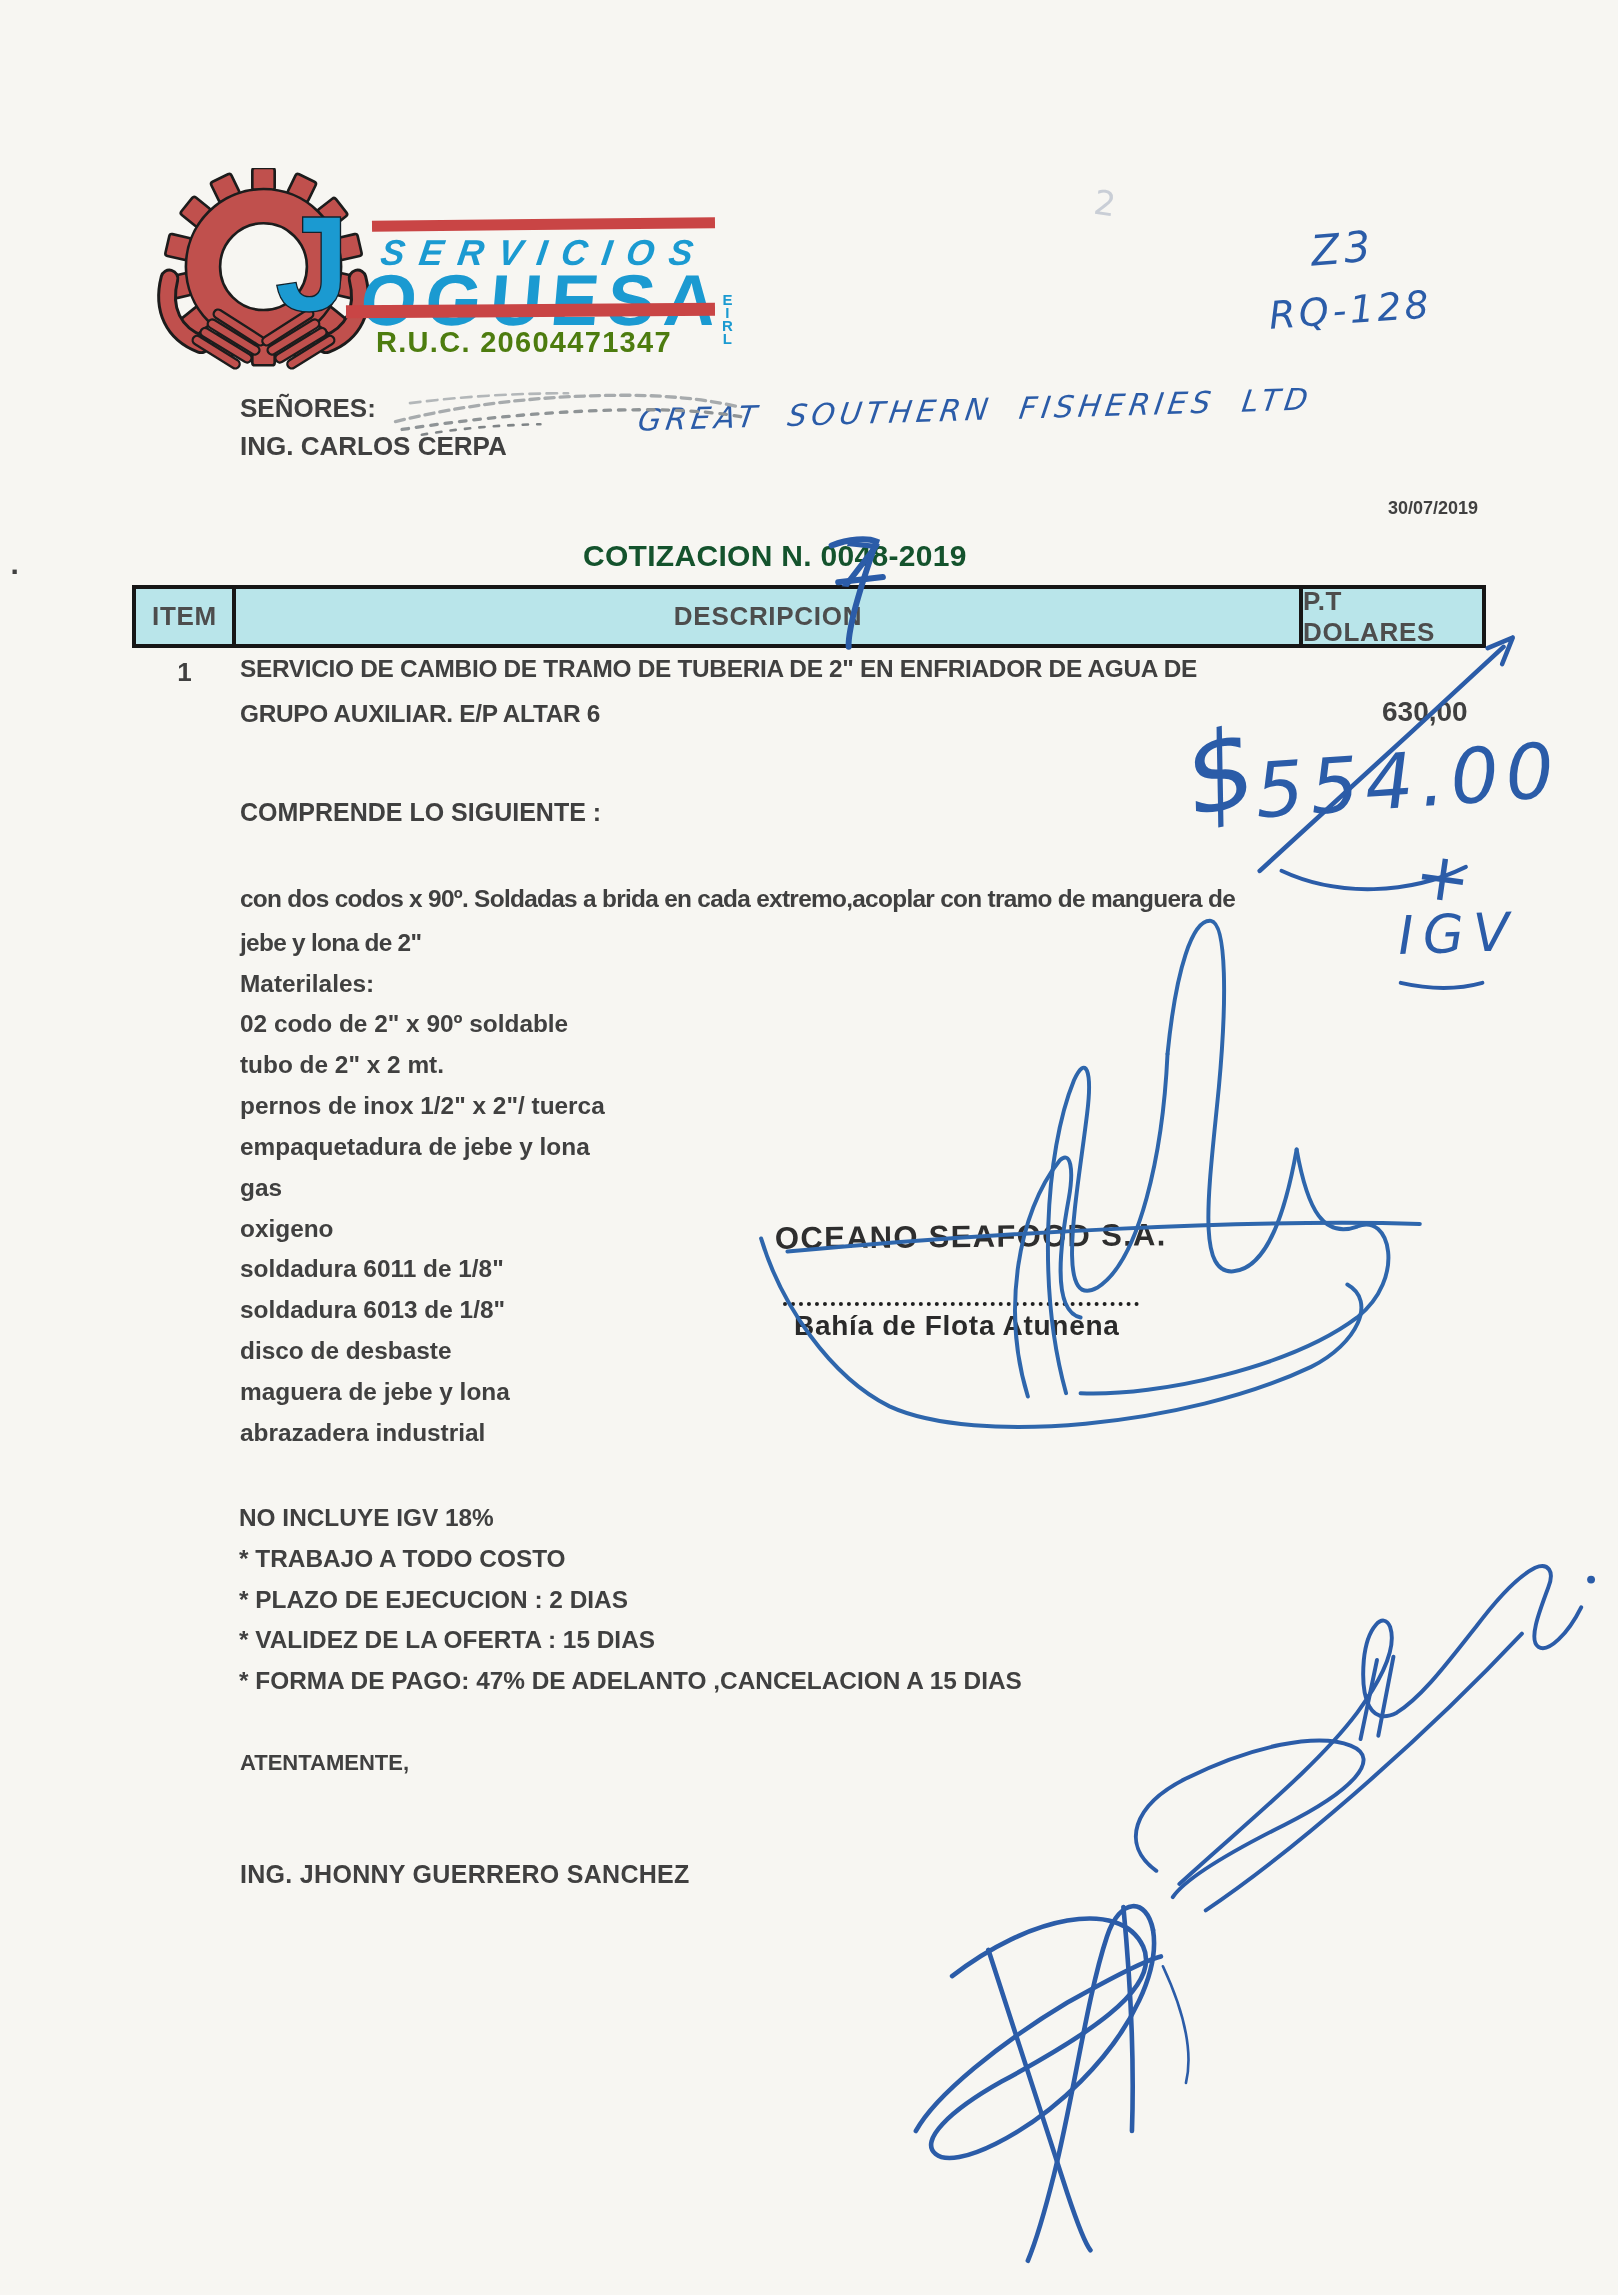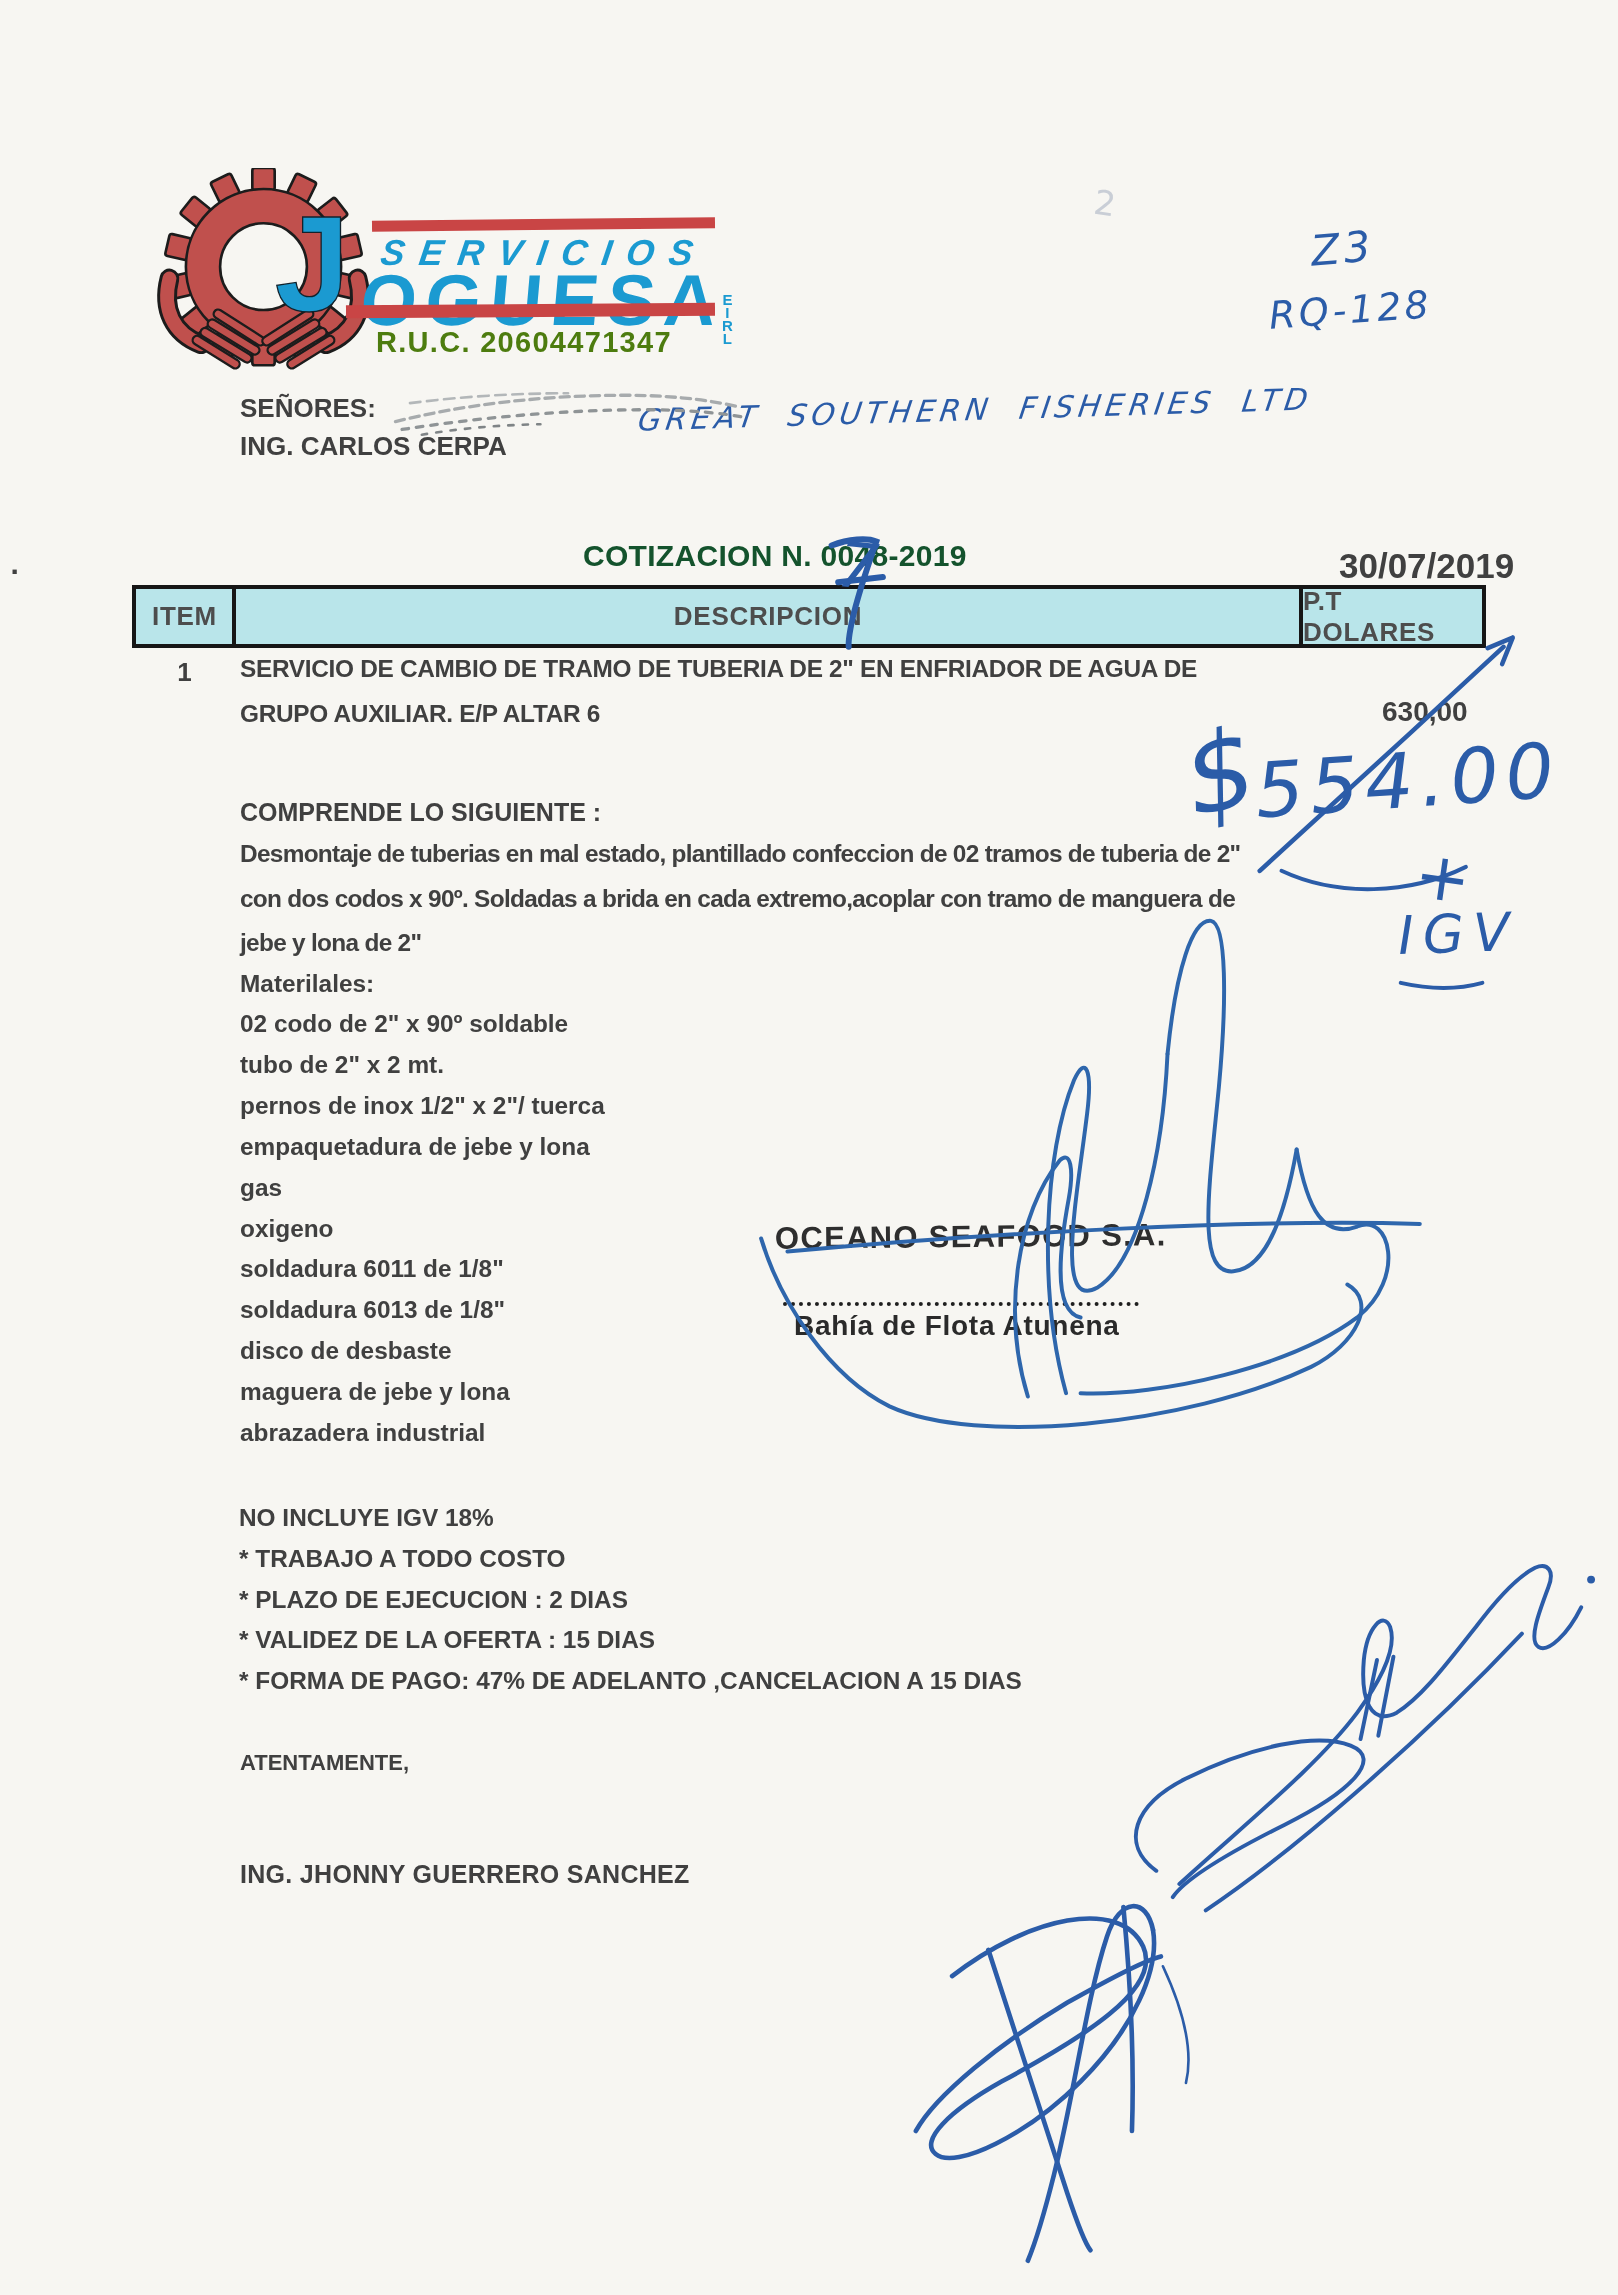--- a/index.html
+++ b/index.html
@@ -90,21 +90,21 @@
   <div class="hw" style="left:1094px;top:186px;font-size:34px;color:#c9ced6;font-style:normal;transform:rotate(8deg);">2</div>
   <div class="t" style="left:10.5px;top:547px;font-size:30px;">.</div>
 
   <div class="hw" style="left:1311px;top:228px;font-size:42px;transform:rotate(-5deg);letter-spacing:4px;">Z3</div>
   <div class="hw" style="left:1269px;top:291px;font-size:38px;transform:rotate(-4deg);letter-spacing:3.3px;">RQ-128</div>
 
   <div class="t" style="left:240px;top:394px;font-size:26px;">SEÑORES:</div>
   <div class="hw" style="left:638px;top:395px;font-size:30px;letter-spacing:4.6px;word-spacing:13px;transform:rotate(-1.8deg) skewX(-10deg);">GREAT SOUTHERN FISHERIES LTD</div>
   <div class="t" style="left:240px;top:432px;font-size:26px;">ING. CARLOS CERPA</div>
 
-  <div class="t" style="left:1339px;top:499px;font-size:35px;margin-top:48px;">30/07/2019</div>
+  <div class="t" style="left:1388px;top:499px;font-size:18px;">30/07/2019</div>
   <div class="t gray" style="left:583px;top:539px;font-size:30px;letter-spacing:0.3px;">COTIZACION N. 0048-2019</div>
 
   <div class="cell" style="left:132px;top:585px;width:105px;height:63px;">
     <span>ITEM</span>
   </div>
   <div class="cell" style="left:232px;top:585px;width:1072px;height:63px;">
     <span>DESCRIPCION</span>
   </div>
   <div class="cell" style="left:1299px;top:585px;width:187px;height:63px;">
     <span>P.T DOLARES</span>
@@ -115,21 +115,20 @@
   <div class="t" style="left:240px;top:701px;font-size:24.4px;letter-spacing:-0.3px;">GRUPO AUXILIAR. E/P ALTAR 6</div>
   <div class="t" style="left:1382px;top:697px;font-size:28px;">630,00</div>
 
   <div class="hw" style="left:1185px;top:718px;font-size:109px;transform:rotate(-12deg);">$</div>
   <div class="hw" style="left:1255px;top:743px;font-size:76px;letter-spacing:6.6px;transform:rotate(-4deg);">554.00</div>
   <div class="hw" style="left:1415px;top:845px;font-size:66px;transform:rotate(8deg);">+</div>
   <div class="hw" style="left:1398px;top:907px;font-size:53px;letter-spacing:9.2px;transform:rotate(-2deg);">IGV</div>
   <div class="hw" style="left:838px;top:535px;font-size:63px;transform:rotate(6deg);">7</div>
 
   <div class="t" style="left:240px;top:799px;font-size:25px;text-align:right;">COMPRENDE LO SIGUIENTE :</div>
-  <div class="t" style="left:240px;top:841px;font-size:24.4px;letter-spacing:-0.7px;">Desmontaje de tuberias en mal estado, plantillado confeccion de 02 tramos de tuberia de 2"</div>
   <div class="t" style="left:240px;top:886px;font-size:24.4px;letter-spacing:-0.7px;text-align:right;">con dos codos x 90º. Soldadas a brida en cada extremo,acoplar con tramo de manguera de</div>
   <div class="t" style="left:240px;top:930px;font-size:24.4px;letter-spacing:-0.7px;">jebe y lona de 2"</div>
 
   <div class="t" style="left:240px;top:971px;font-size:24.4px;">Materilales:</div>
   <div class="t" style="left:240px;top:1011px;font-size:24.4px;">02 codo de 2" x 90º soldable</div>
   <div class="t" style="left:240px;top:1052px;font-size:24.4px;">tubo de 2" x 2 mt.</div>
   <div class="t" style="left:240px;top:1093px;font-size:24.4px;">pernos de inox 1/2" x 2"/ tuerca</div>
   <div class="t" style="left:240px;top:1134px;font-size:24.4px;">empaquetadura de jebe y lona</div>
   <div class="t" style="left:240px;top:1175px;font-size:24.4px;">gas</div>
   <div class="t" style="left:240px;top:1216px;font-size:24.4px;">oxigeno</div>

